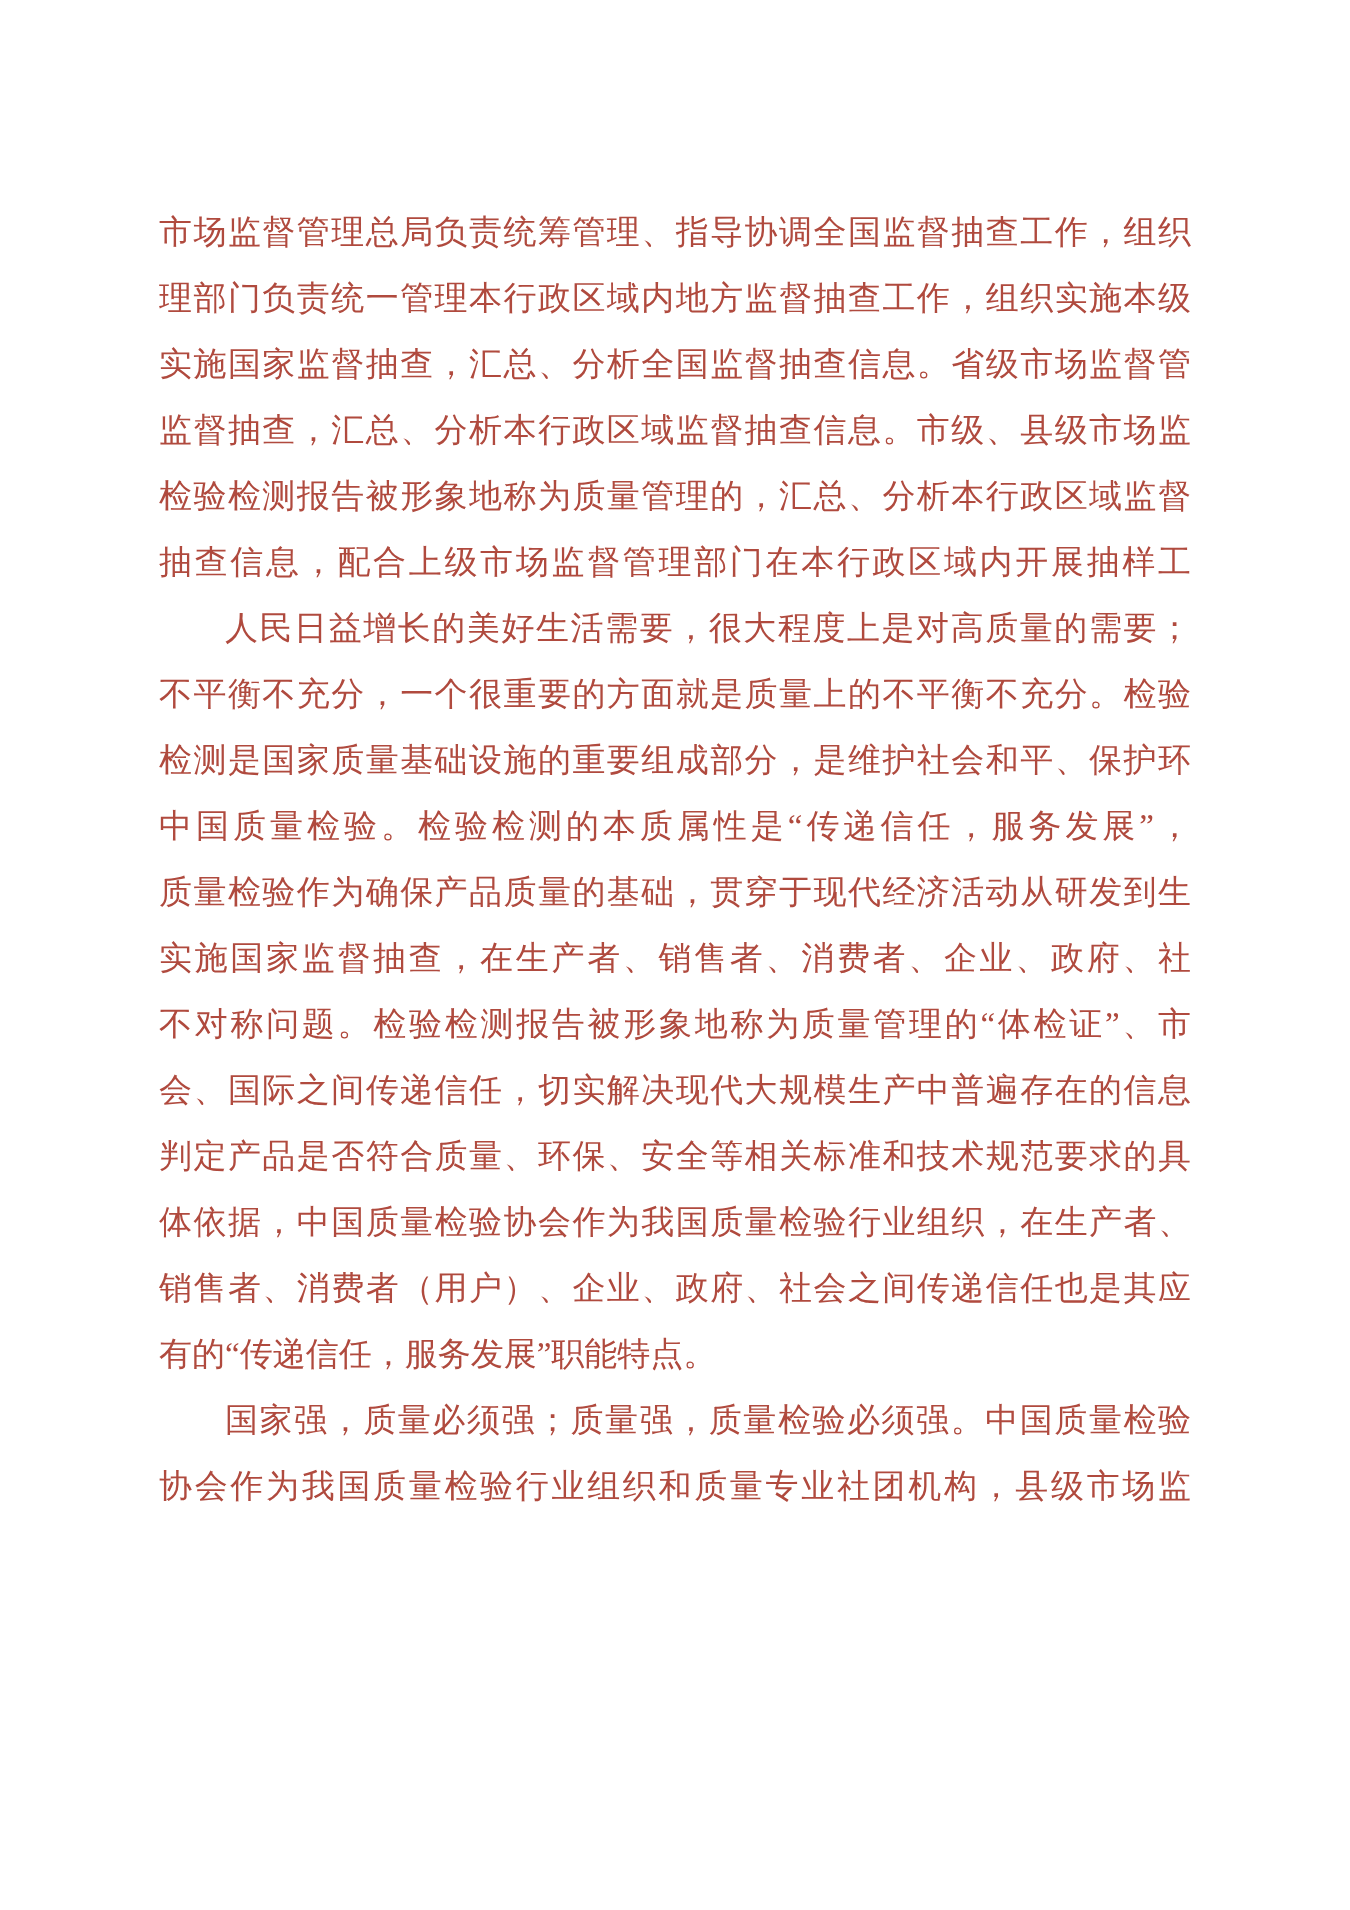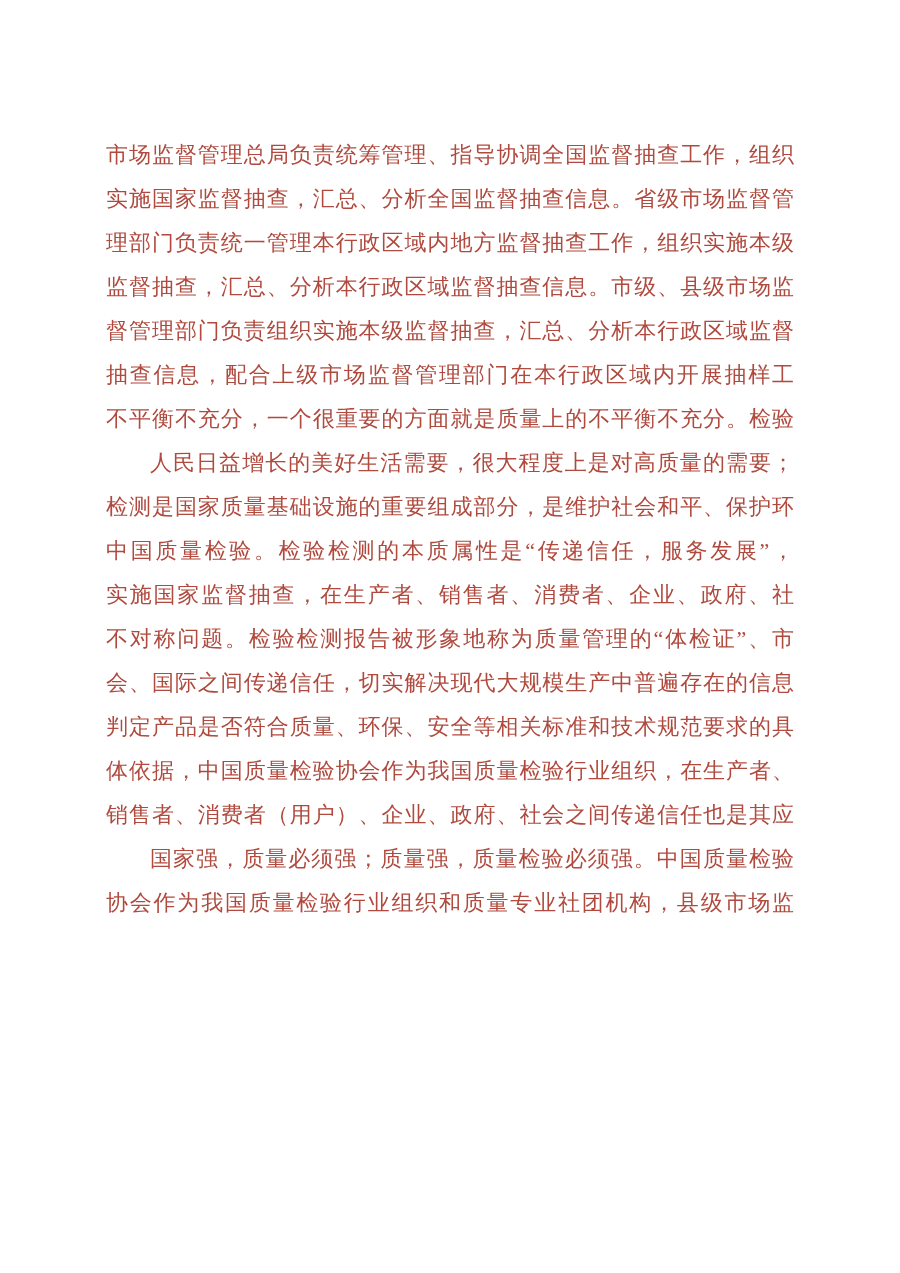--- a/index.html
+++ b/index.html
@@ -46,36 +46,38 @@
   }
 </style>
 </head>
 <body>
 
 <div class="page">
 
   <div class="text-block">
 
     <div class="line">市场监督管理总局负责统筹管理、指导协调全国监督抽查工作，组织</div>
+    <div class="line">理部门负责统一管理本行政区域内地方监督抽查工作，组织实施本级</div>
     <div class="line">实施国家监督抽查，汇总、分析全国监督抽查信息。省级市场监督管</div>
-    <div class="line">理部门负责统一管理本行政区域内地方监督抽查工作，组织实施本级</div>
     <div class="line">监督抽查，汇总、分析本行政区域监督抽查信息。市级、县级市场监</div>
-    <div class="line">督管理部门负责组织实施本级监督抽查，汇总、分析本行政区域监督</div>
+    <div class="line">检验检测报告被形象地称为质量管理的，汇总、分析本行政区域监督</div>
     <div class="line">抽查信息，配合上级市场监督管理部门在本行政区域内开展抽样工</div>
 
+    <div class="line indent">人民日益增长的美好生活需要，很大程度上是对高质量的需要；</div>
     <div class="line">不平衡不充分，一个很重要的方面就是质量上的不平衡不充分。检验</div>
-    <div class="line indent">人民日益增长的美好生活需要，很大程度上是对高质量的需要；</div>
     <div class="line">检测是国家质量基础设施的重要组成部分，是维护社会和平、保护环</div>
     <div class="line">中国质量检验。检验检测的本质属性是“传递信任，服务发展”，</div>
+    <div class="line">质量检验作为确保产品质量的基础，贯穿于现代经济活动从研发到生</div>
     <div class="line">实施国家监督抽查，在生产者、销售者、消费者、企业、政府、社</div>
     <div class="line">不对称问题。检验检测报告被形象地称为质量管理的“体检证”、市</div>
     <div class="line">会、国际之间传递信任，切实解决现代大规模生产中普遍存在的信息</div>
     <div class="line">判定产品是否符合质量、环保、安全等相关标准和技术规范要求的具</div>
     <div class="line">体依据，中国质量检验协会作为我国质量检验行业组织，在生产者、</div>
     <div class="line">销售者、消费者（用户）、企业、政府、社会之间传递信任也是其应</div>
+    <div class="line end">有的“传递信任，服务发展”职能特点。</div>
 
     <div class="line indent">国家强，质量必须强；质量强，质量检验必须强。中国质量检验</div>
     <div class="line">协会作为我国质量检验行业组织和质量专业社团机构，县级市场监</div>
   </div>
 
   <div class="page-number">— 6 —</div>
 
 </div>
 
 </body></html>

